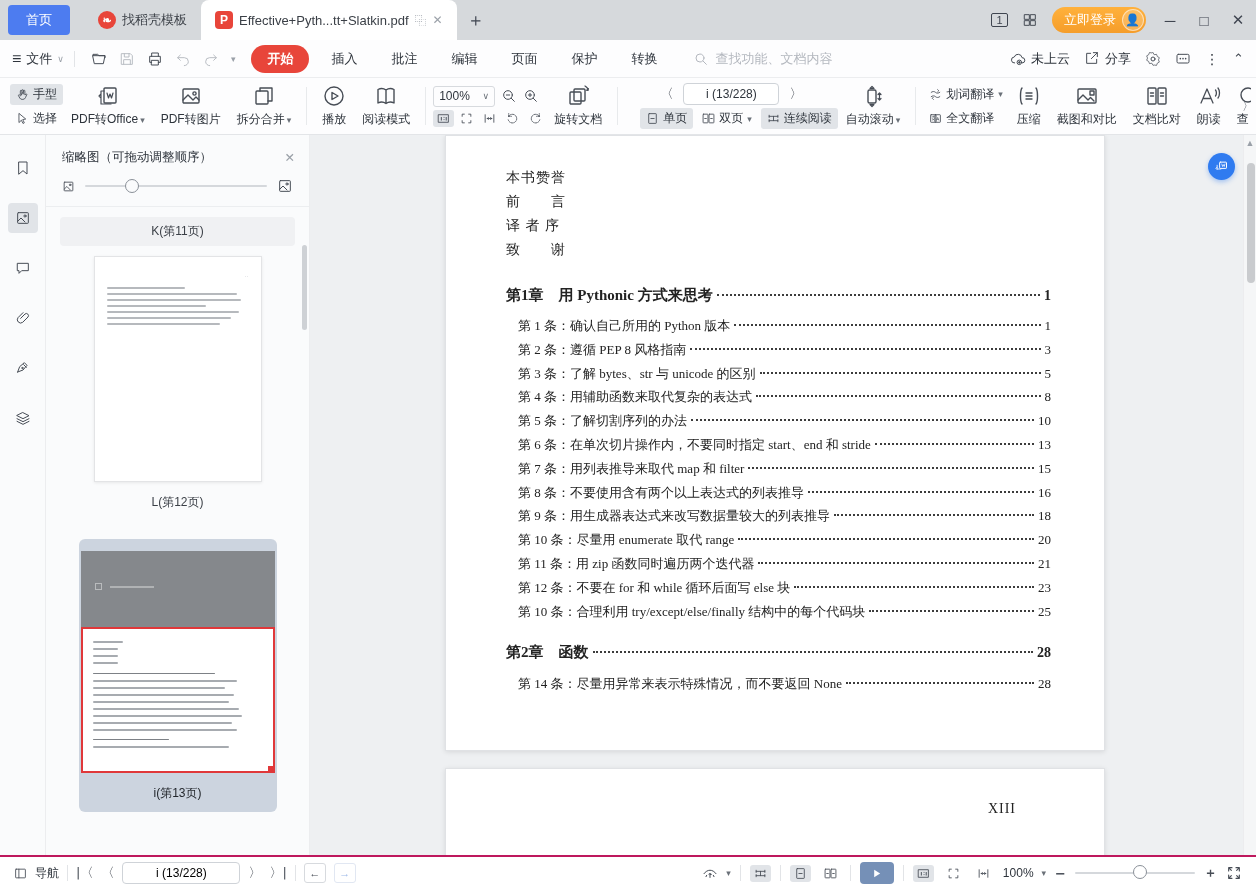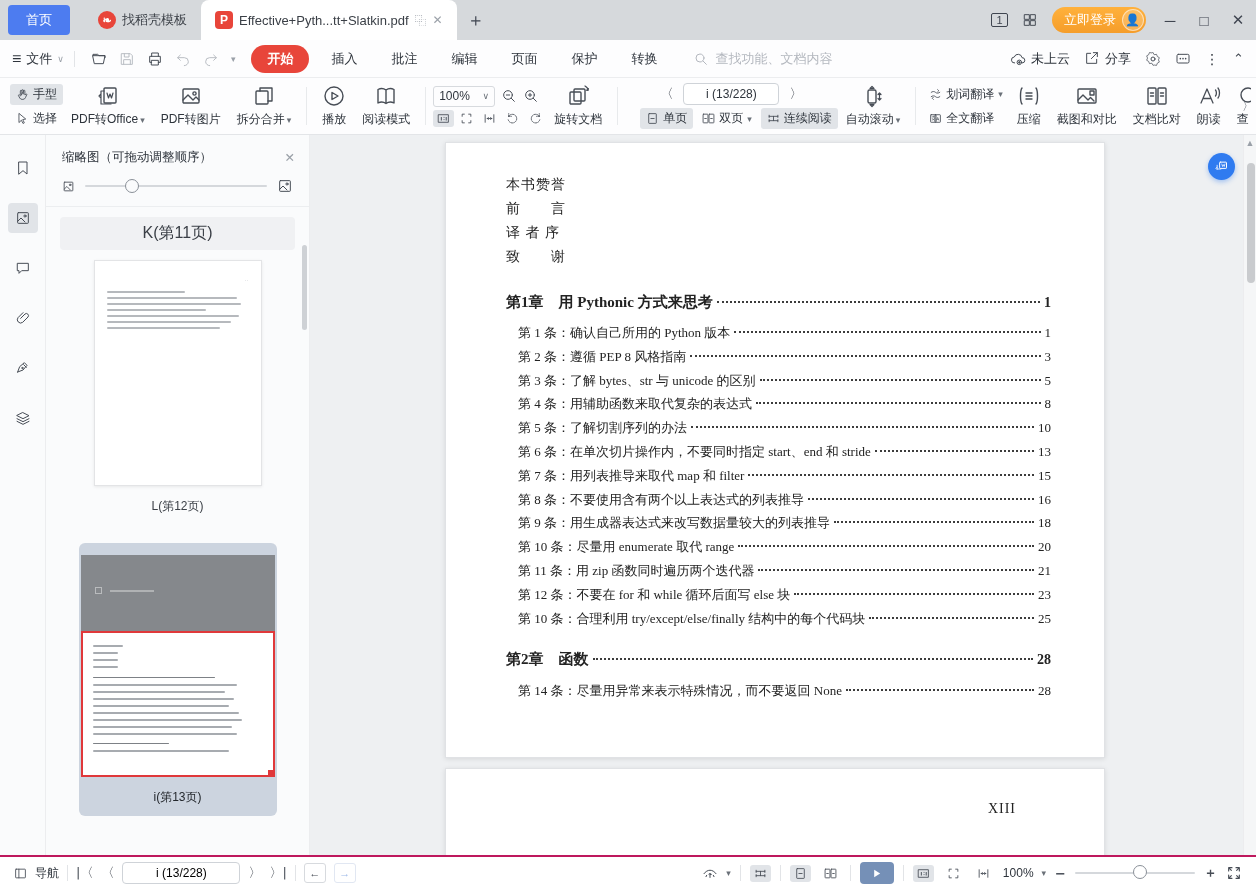--- a/index.html
+++ b/index.html
@@ -51,34 +51,34 @@
   .main { display:flex; height:720px; }
   .iconstrip { width:46px; background:#fafbfc; border-right:1px solid #ecedef; display:flex; flex-direction:column; align-items:center; padding-top:18px; gap:20px; }
   .strip-btn { width:30px; height:30px; display:flex; align-items:center; justify-content:center; border-radius:4px; }
   .strip-btn.sel { background:#e1e4e8; }
 
   .thumbpanel { width:264px; background:#fafbfc; border-right:1px solid #ecedef; position:relative; overflow:hidden; }
   .tp-head { display:flex; align-items:center; justify-content:space-between; padding:14px 14px 8px 16px; font-size:12.5px; color:#2e343c; }
   .tp-slider { display:flex; align-items:center; gap:10px; padding:4px 16px 12px; border-bottom:1px solid #eceef0; }
   .track { flex:1; height:2px; background:#d5d8dc; position:relative; border-radius:1px; }
   .knob { width:14px; height:14px; border:1.5px solid #8a9098; background:#fafbfc; border-radius:50%; position:absolute; top:-6px; }
-  .thumb-label { margin:10px 14px; background:#f0f1f3; border-radius:4px; text-align:center; font-size:16px; color:#3a3f46; padding:6px 0; }
+  .thumb-label { margin:10px 14px; background:#f0f1f3; border-radius:4px; text-align:center; font-size:12px; color:#3a3f46; padding:6px 0; }
   .page-thumb { width:168px; margin:10px auto 6px; background:#fff; border:1px solid #e3e4e6; box-shadow:0 1px 3px rgba(0,0,0,.08); padding:16px 12px; }
   .tline { height:2px; background:#b6b9bd; margin-bottom:4px; border-radius:1px; }
   .plain-label { text-align:center; font-size:12px; color:#3a3f46; padding:6px 0 2px; }
   .sel-thumb { width:198px; margin:26px auto 0; background:#ccd4df; border-radius:6px; padding:12px 2px 8px; }
   .gray-page { height:76px; background:#85888c; margin-bottom:0; position:relative; }
   .toc-mini { height:146px; background:#fff; border:2px solid #e0383a; position:relative; padding:12px 10px; }
   .mline { height:1.5px; background:#a7abb0; margin-bottom:5.5px; border-radius:1px; }
   .red-handle { position:absolute; right:-2px; bottom:-2px; width:7px; height:7px; background:#e0383a; }
   .tp-scroll { position:absolute; right:2px; top:110px; width:5px; height:85px; background:#ced1d5; border-radius:3px; }
 
   .docarea { flex:1; position:relative; background:#eef0f2; overflow:hidden; }
   .docpage { position:absolute; left:135px; width:660px; background:#fff; border:1px solid #e0e2e5; box-shadow:0 1px 5px rgba(0,0,0,.10); }
-  .page1 { top:7px; height:616px; padding:30px 53px 0 60px; }
+  .page1 { top:0; height:616px; padding:30px 53px 0 60px; }
   .page2 { top:633px; height:150px; padding-top:32px; }
   .doc-serif { font-family:"Liberation Serif","DejaVu Serif",serif; color:#232323; }
   .fm-row { font-size:14px; line-height:24px; letter-spacing:1px; }
   .toc-ch { display:flex; align-items:baseline; font-size:15px; font-weight:bold; line-height:26px;justify-content:space-between; }
   .toc-it { display:flex; align-items:baseline; font-size:13px; line-height:23.8px; padding-left:12px; }
   .dots { flex:1; margin:0 4px; border-bottom:2px dotted #3c3c3c; transform:translateY(-4px); min-width:20px; }
   .pgnum { font-size:13px; }
   .toc-ch .pgnum { font-size:14px; }
   .corner-num { text-align:right; padding-right:88px; font-size:14px; letter-spacing:1px; }
   .float-btn { position:absolute; right:21px; top:18px; width:27px; height:27px; border-radius:50%; background:#2f7bf0; box-shadow:0 2px 5px rgba(47,123,240,.4); display:flex; align-items:center; justify-content:center; }

